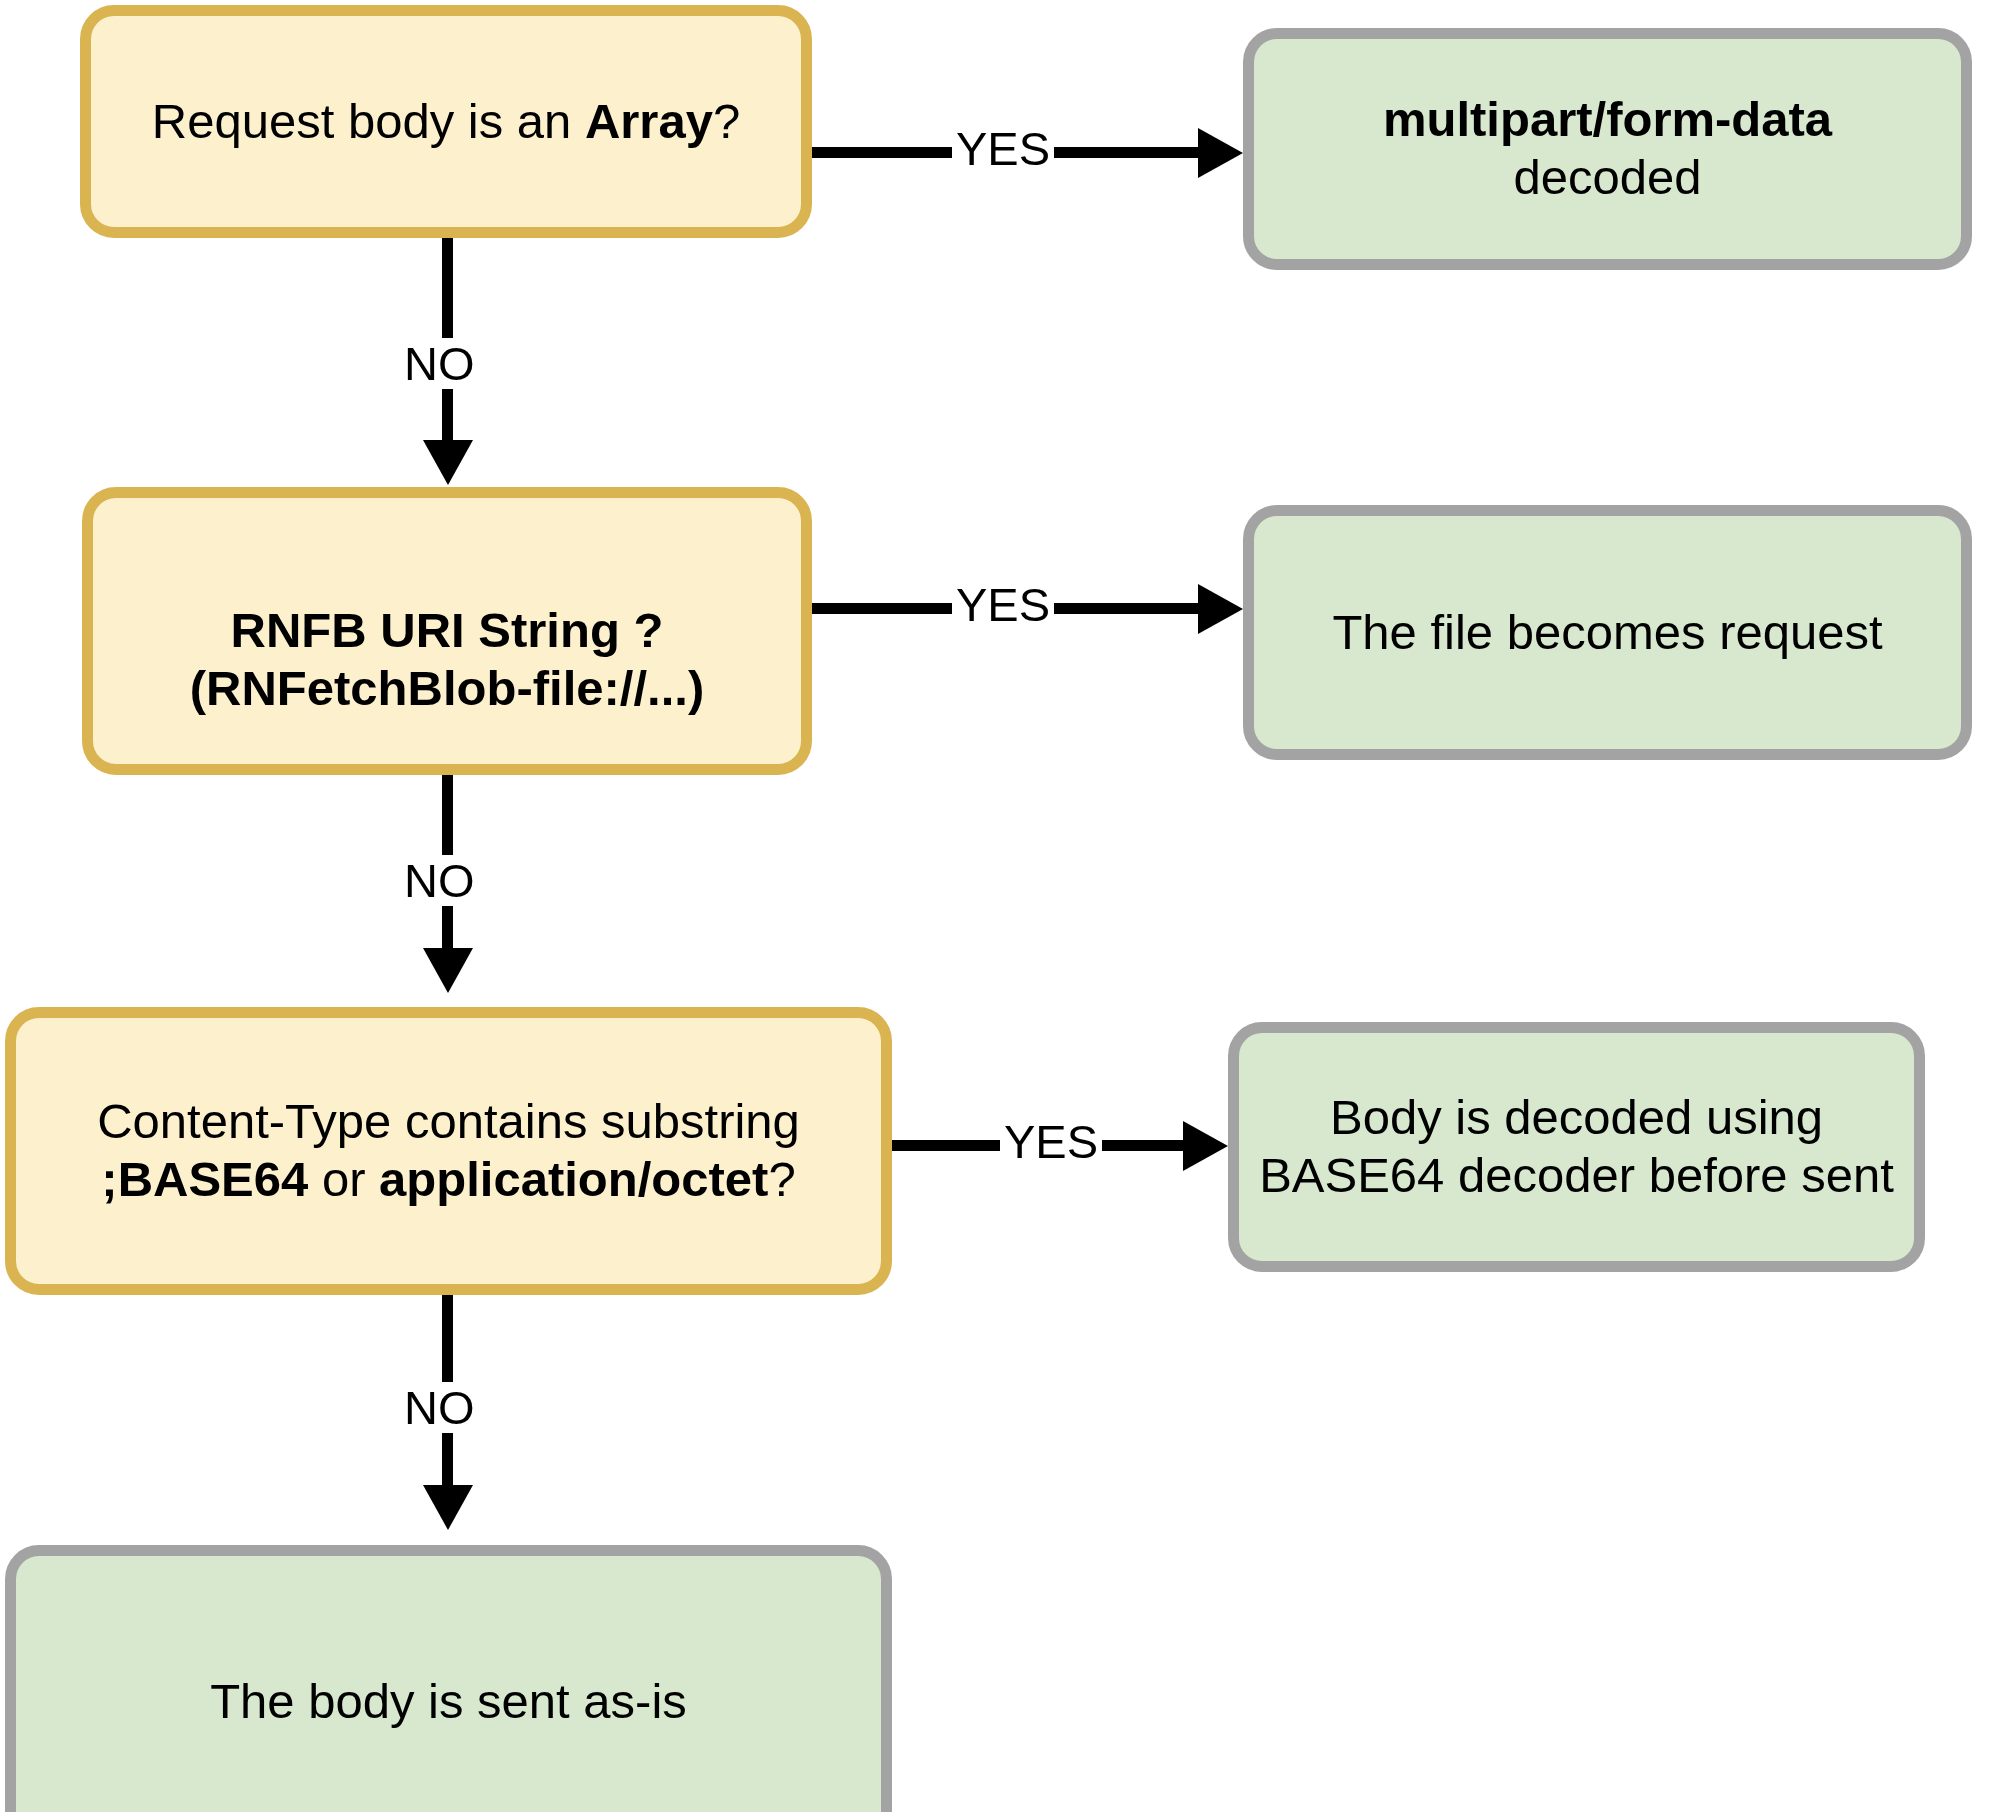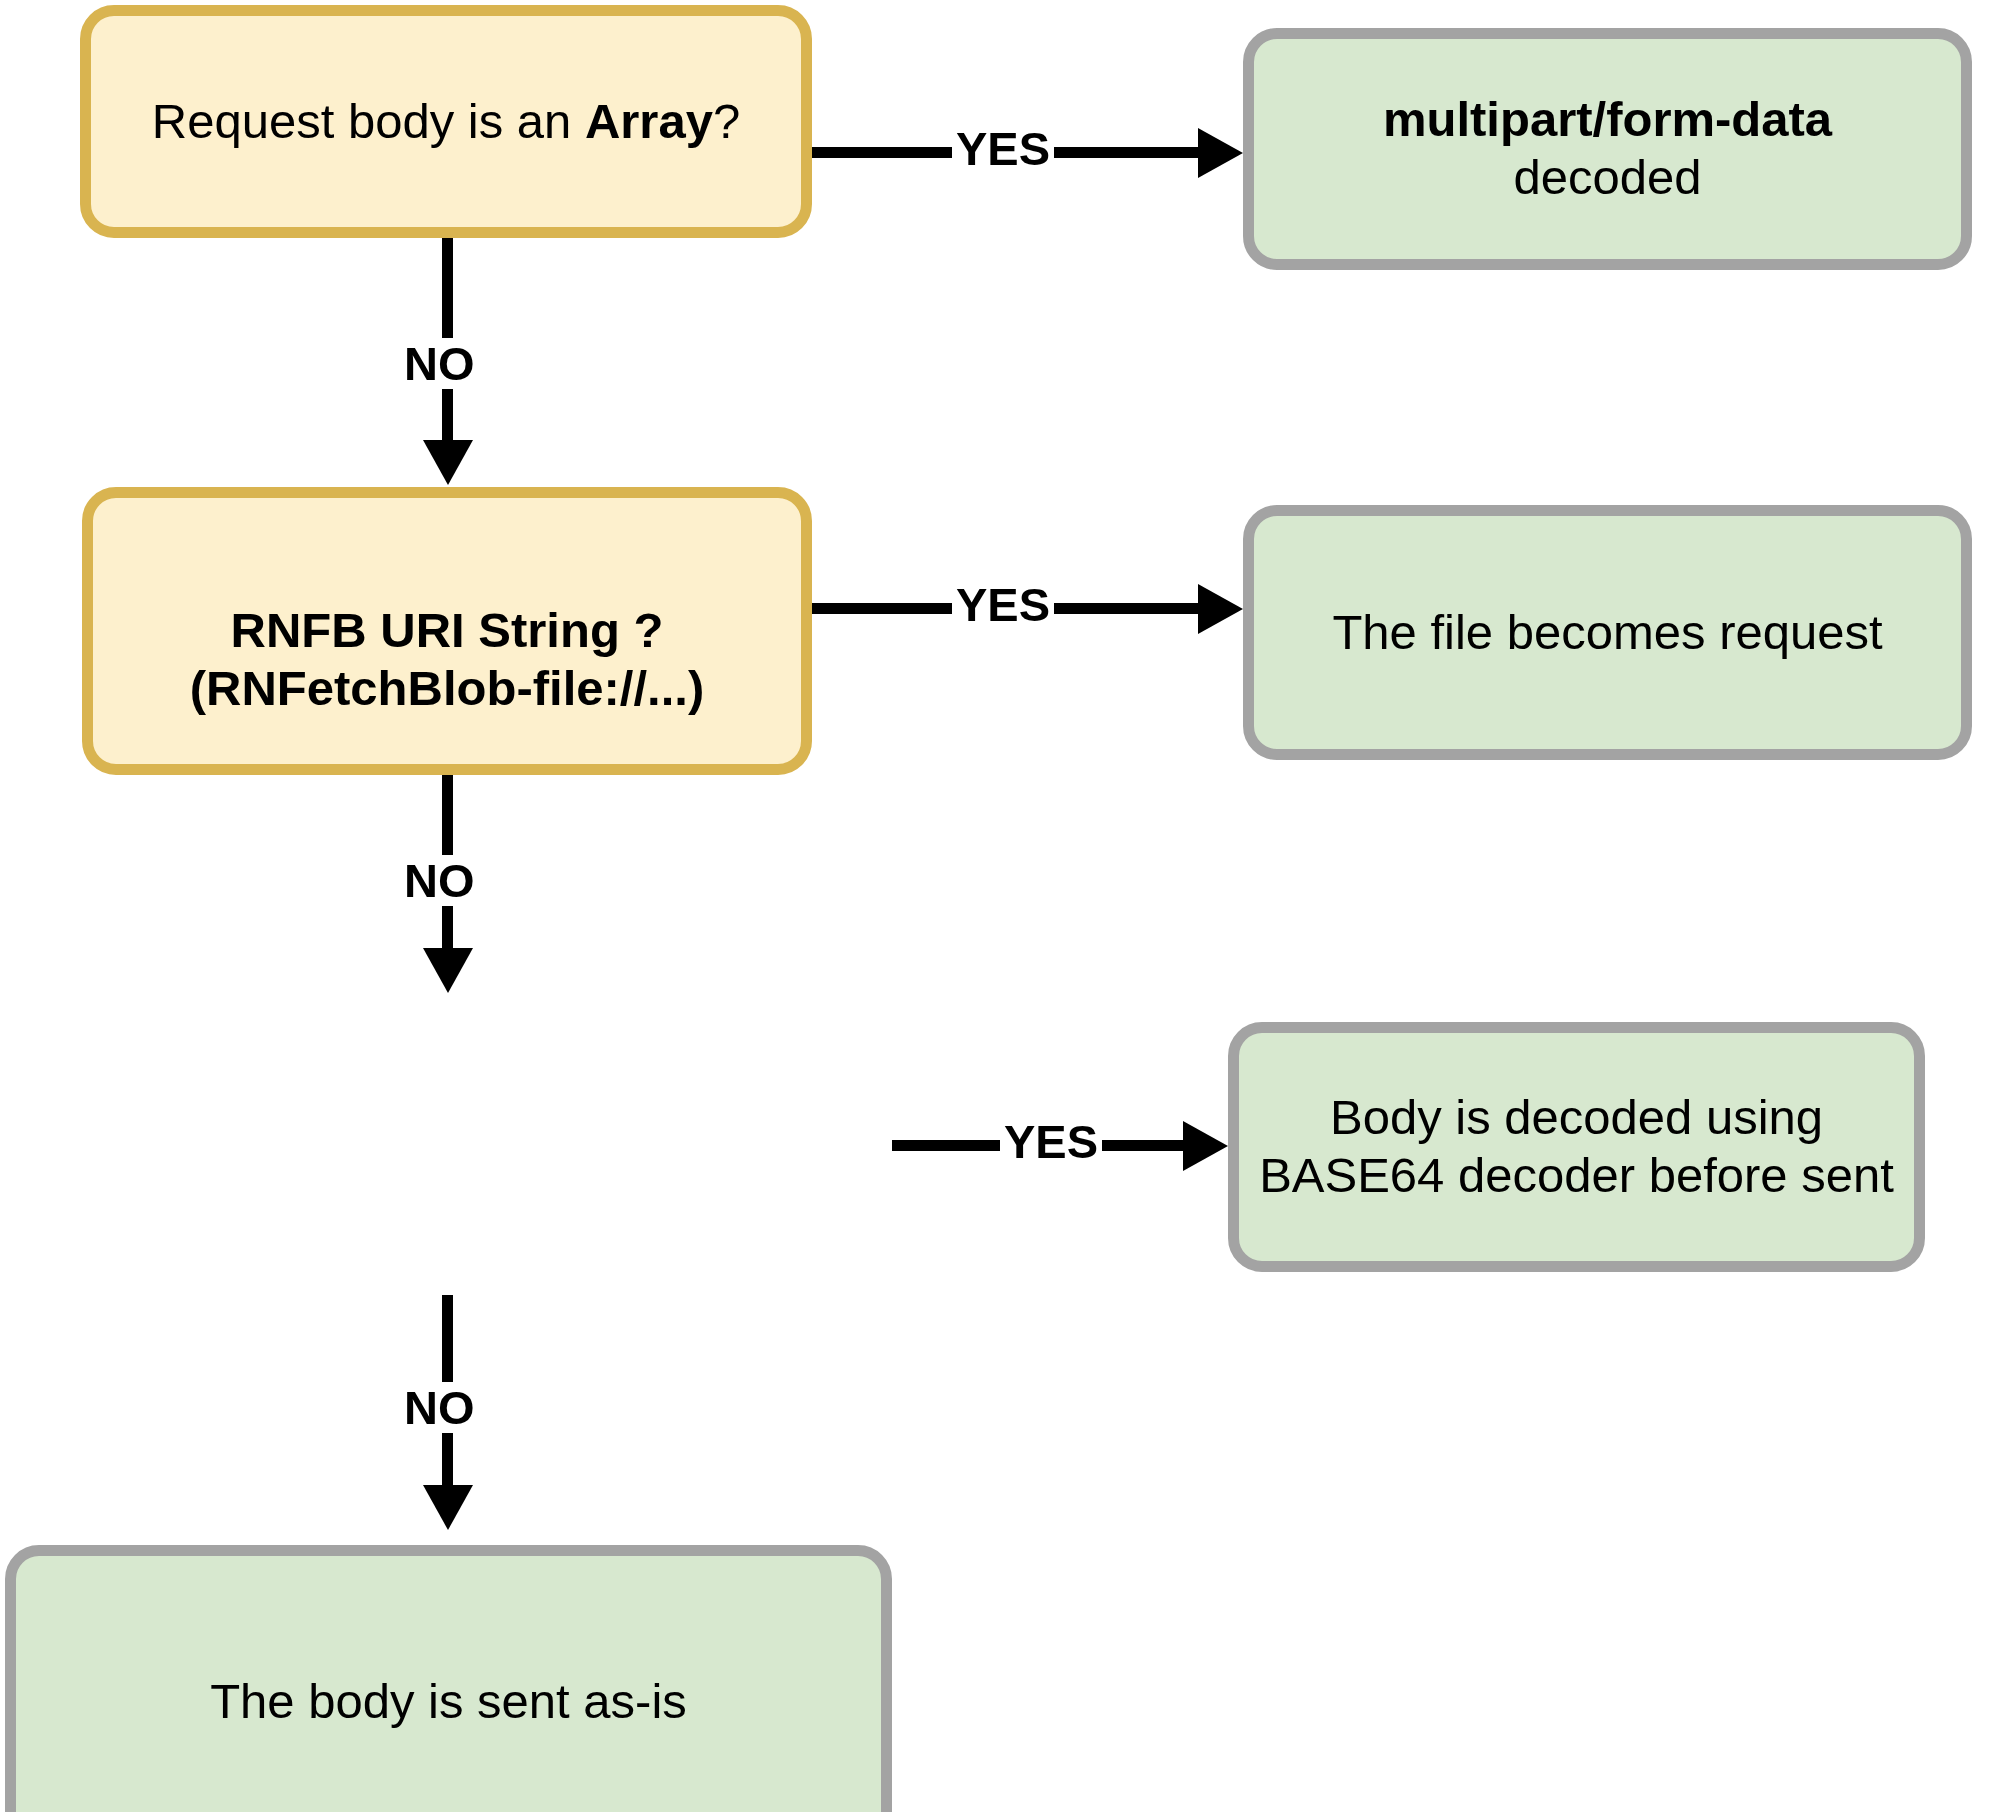--- a/index.html
+++ b/index.html
@@ -68,21 +68,21 @@
     position: absolute;
     width: 0;
     height: 0;
     border-left: 25px solid transparent;
     border-right: 25px solid transparent;
     border-top: 45px solid #000000;
   }
   .edge-label {
     position: absolute;
     font-family: "Liberation Sans", "DejaVu Sans", sans-serif;
-    font-weight: bold;
+    font-weight: normal;
     font-size: 47px;
     color: #000000;
     background: #ffffff;
     line-height: 1;
     padding: 2px 4px;
     white-space: nowrap;
   }
 </style>
 </head>
 <body>
@@ -114,20 +114,23 @@
   <div class="edge-label" style="left:952px; top:579px;">YES</div>
 
   <div class="node terminal" style="left:1243px; top:505px; width:729px; height:255px;">
     <span class="txt"><span>The file becomes request</span><br></span>
   </div>
 
   <div class="edge-line-v" style="left:442px; top:775px; height:178px;"></div>
   <div class="arrow-down" style="left:423px; top:948px;"></div>
   <div class="edge-label" style="left:400px; top:855px;">NO</div>
 
+  <div class="node decision" style="left:5px; top:1007px; width:887px; height:288px;">
+    <span class="txt"><span>Content-Type contains substring</span><br><b>;BASE64</b><span> or </span><b>application/octet</b><span>?</span></span>
+  </div>
 
   <div class="edge-line-h" style="left:892px; top:1140px; width:321px;"></div>
   <div class="arrow-right" style="left:1183px; top:1121px;"></div>
   <div class="edge-label" style="left:1000px; top:1116px;">YES</div>
 
   <div class="node terminal" style="left:1228px; top:1022px; width:697px; height:250px;">
     <span class="txt"><span>Body is decoded using</span><br><span>BASE64 decoder before sent</span></span>
   </div>
 
   <div class="edge-line-v" style="left:442px; top:1295px; height:195px;"></div>

